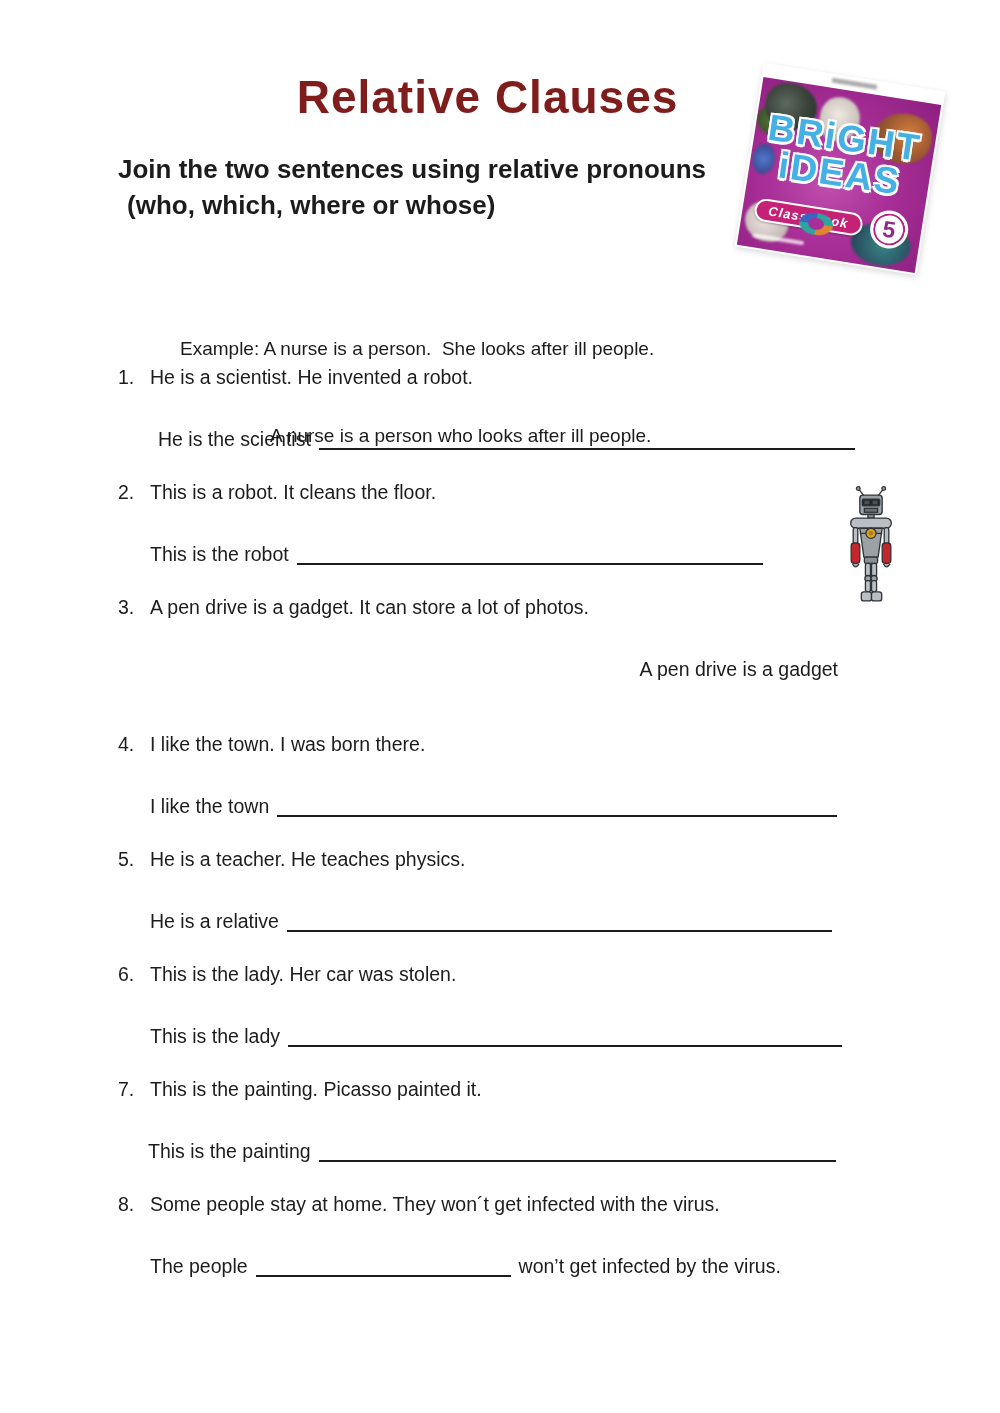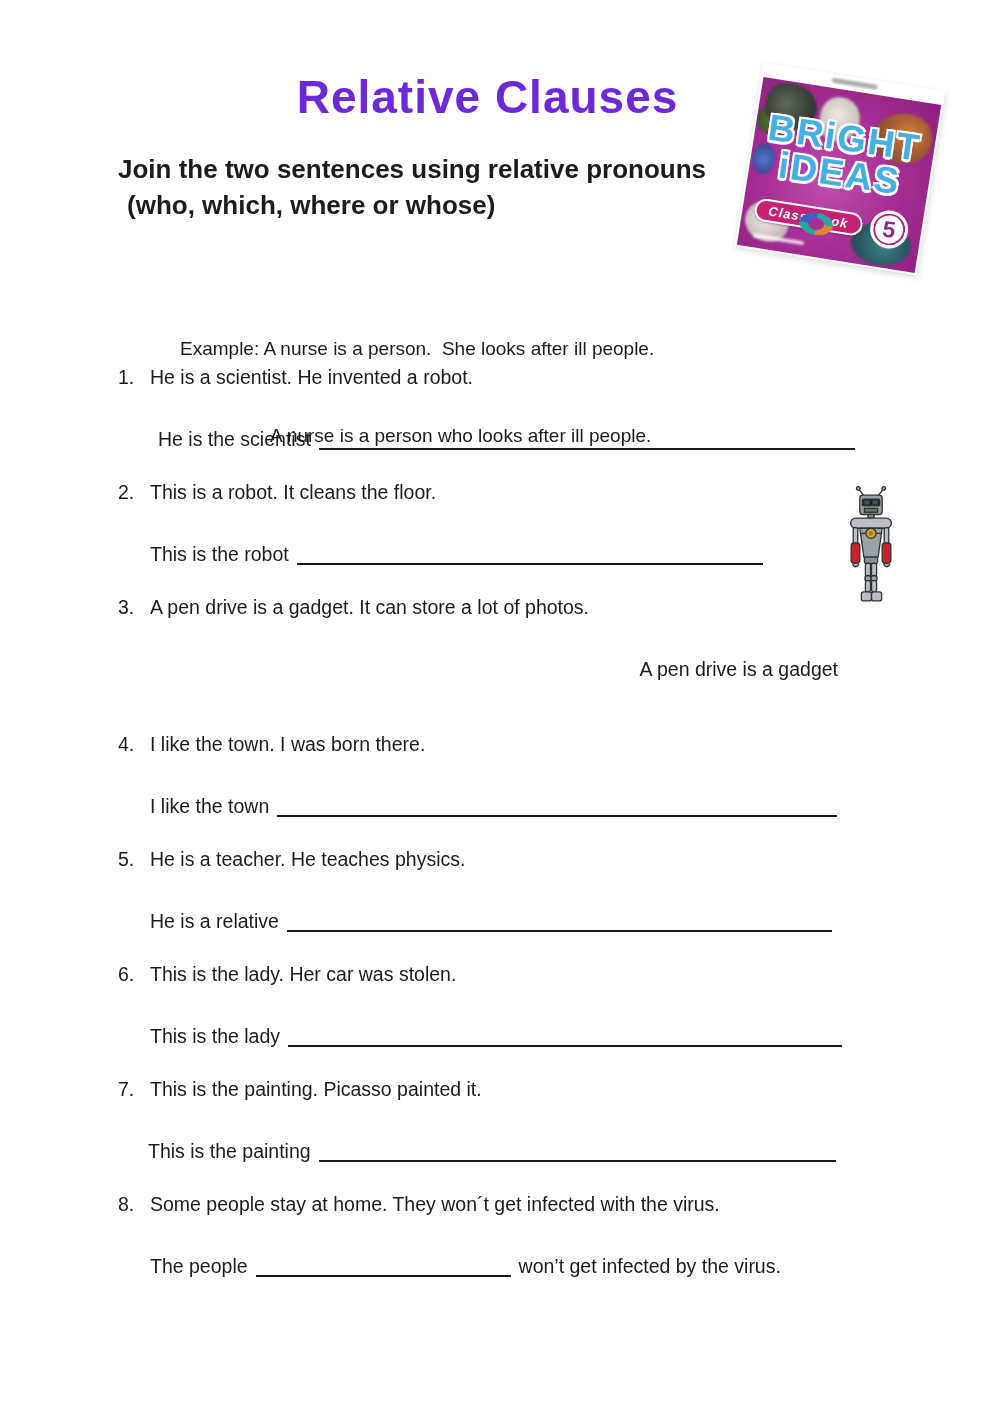--- a/index.html
+++ b/index.html
@@ -5,21 +5,21 @@
   * { margin:0; padding:0; box-sizing:border-box; }
   html,body { background:#ffffff; }
   .page {
     position:relative; width:1000px; height:1413px; background:#ffffff;
     font-family:"Liberation Sans", sans-serif; color:#1c1c1c; overflow:hidden;
   }
 
   
   .title {
     position:absolute; top:70px; left:0; width:975px; text-align:center;
-    font-size:46px; font-weight:bold; color:#6d28d9; letter-spacing:1px;
+    font-size:46px; font-weight:bold; color:#7f1d1d; letter-spacing:1px;
   }
 
   
   .instruction { position:absolute; top:151px; left:118px; font-size:26px; font-weight:bold; line-height:36px; }
   .instruction .line2 { padding-left:9px; }
   .instruction .ital { }
 
   
   .example { position:absolute; top:276px; left:180px; font-size:19px; line-height:29px; white-space:pre-wrap; }
   .example .ital { }

